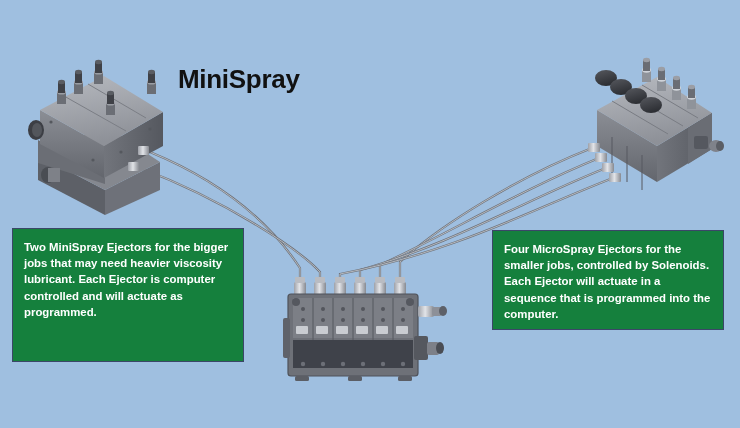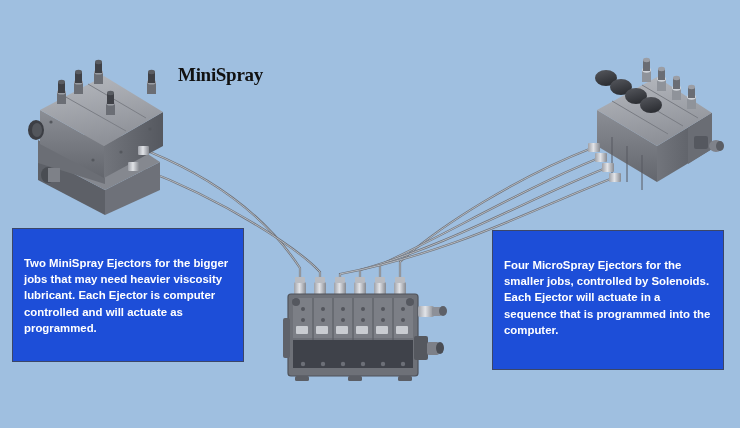--- a/index.html
+++ b/index.html
@@ -16,50 +16,50 @@
     position: relative;
     width: 740px;
     height: 428px;
     background: #9fbfe0;
     overflow: hidden;
   }
 
   
   .title {
     position: absolute;
-    font-family: Liberation Serif, serif;
+    font-family: Liberation Sans, sans-serif;
     font-weight: bold;
-    font-size: 19px;
+    font-size: 26px;
     color: #111111;
     letter-spacing: -0.3px;
     white-space: nowrap;
   }
   #title-mini  { left: 178px; top: 64px; }
   #title-micro { left: 404px; top: 64px; }
 
   
   .caption-box {
     position: absolute;
-    background: #1d4ed8;
+    background: #15803d;
     border: 1px solid #3b4668;
     box-sizing: border-box;
     color: #ffffff;
     font-family: "Liberation Sans", sans-serif;
     font-weight: bold;
     font-size: 11.4px;
     line-height: 16.2px;
-    padding: 26px 11px 8px 11px;
+    padding: 10px 11px 8px 11px;
   }
   #caption-left {
     left: 12px;  top: 228px;
     width: 232px; height: 134px;
   }
   #caption-right {
     left: 492px; top: 230px;
-    width: 232px; height: 140px;
+    width: 232px; height: 100px;
   }
 
   
   #art {
     position: absolute;
     left: 0; top: 0;
     width: 740px; height: 428px;
   }
 </style>
 </head>

